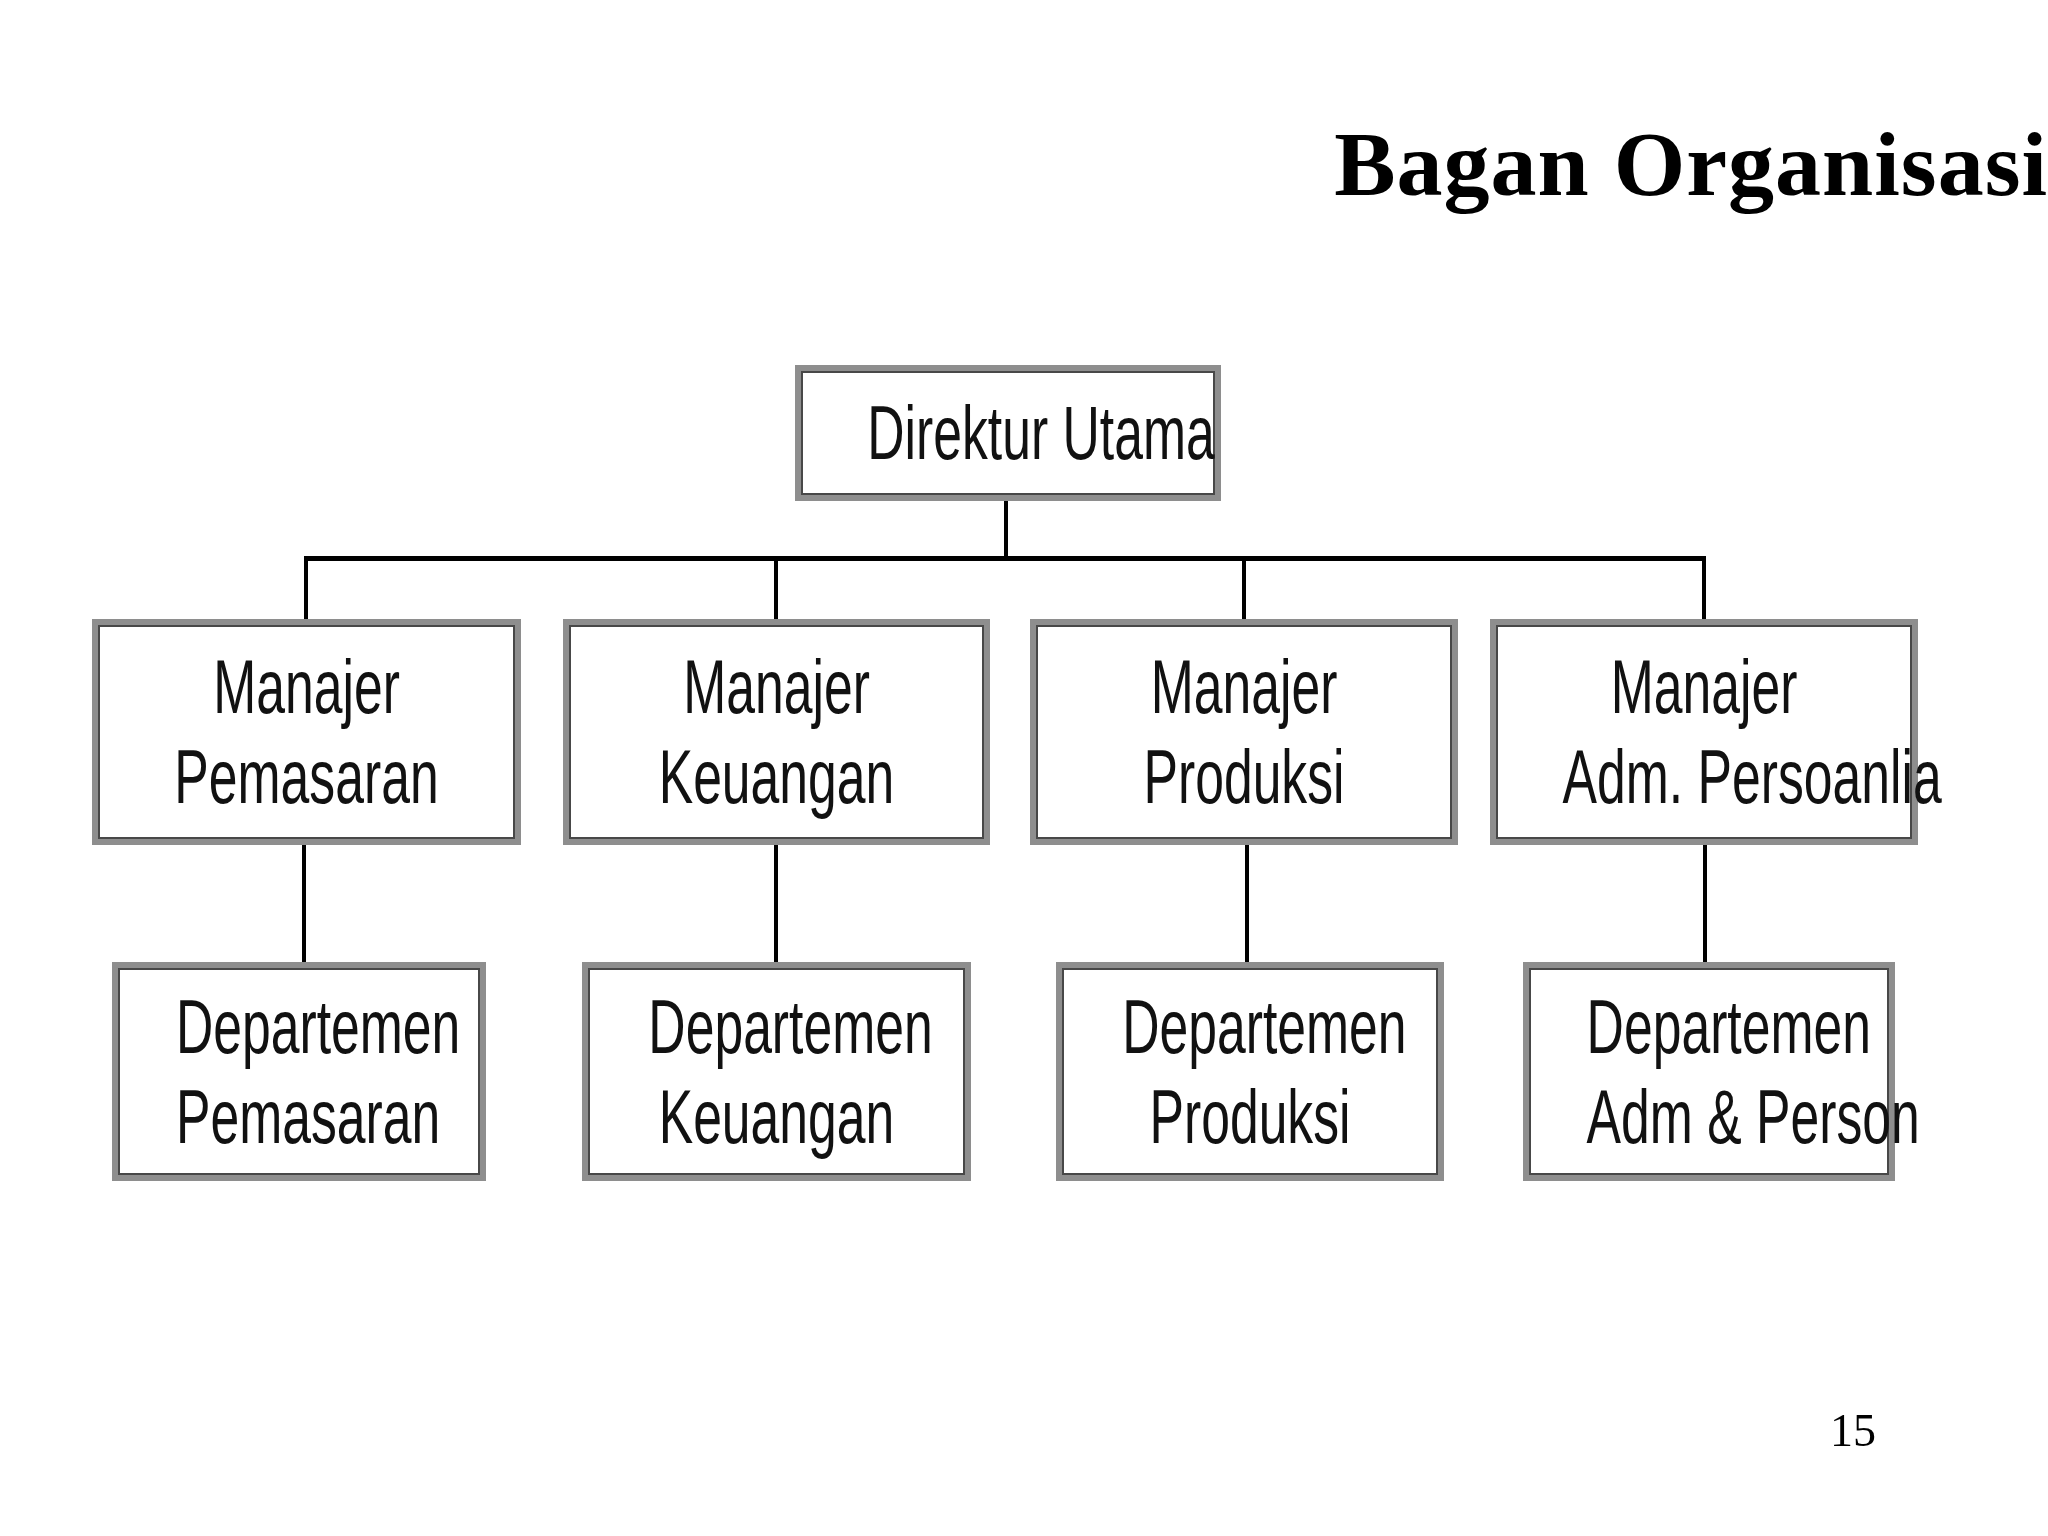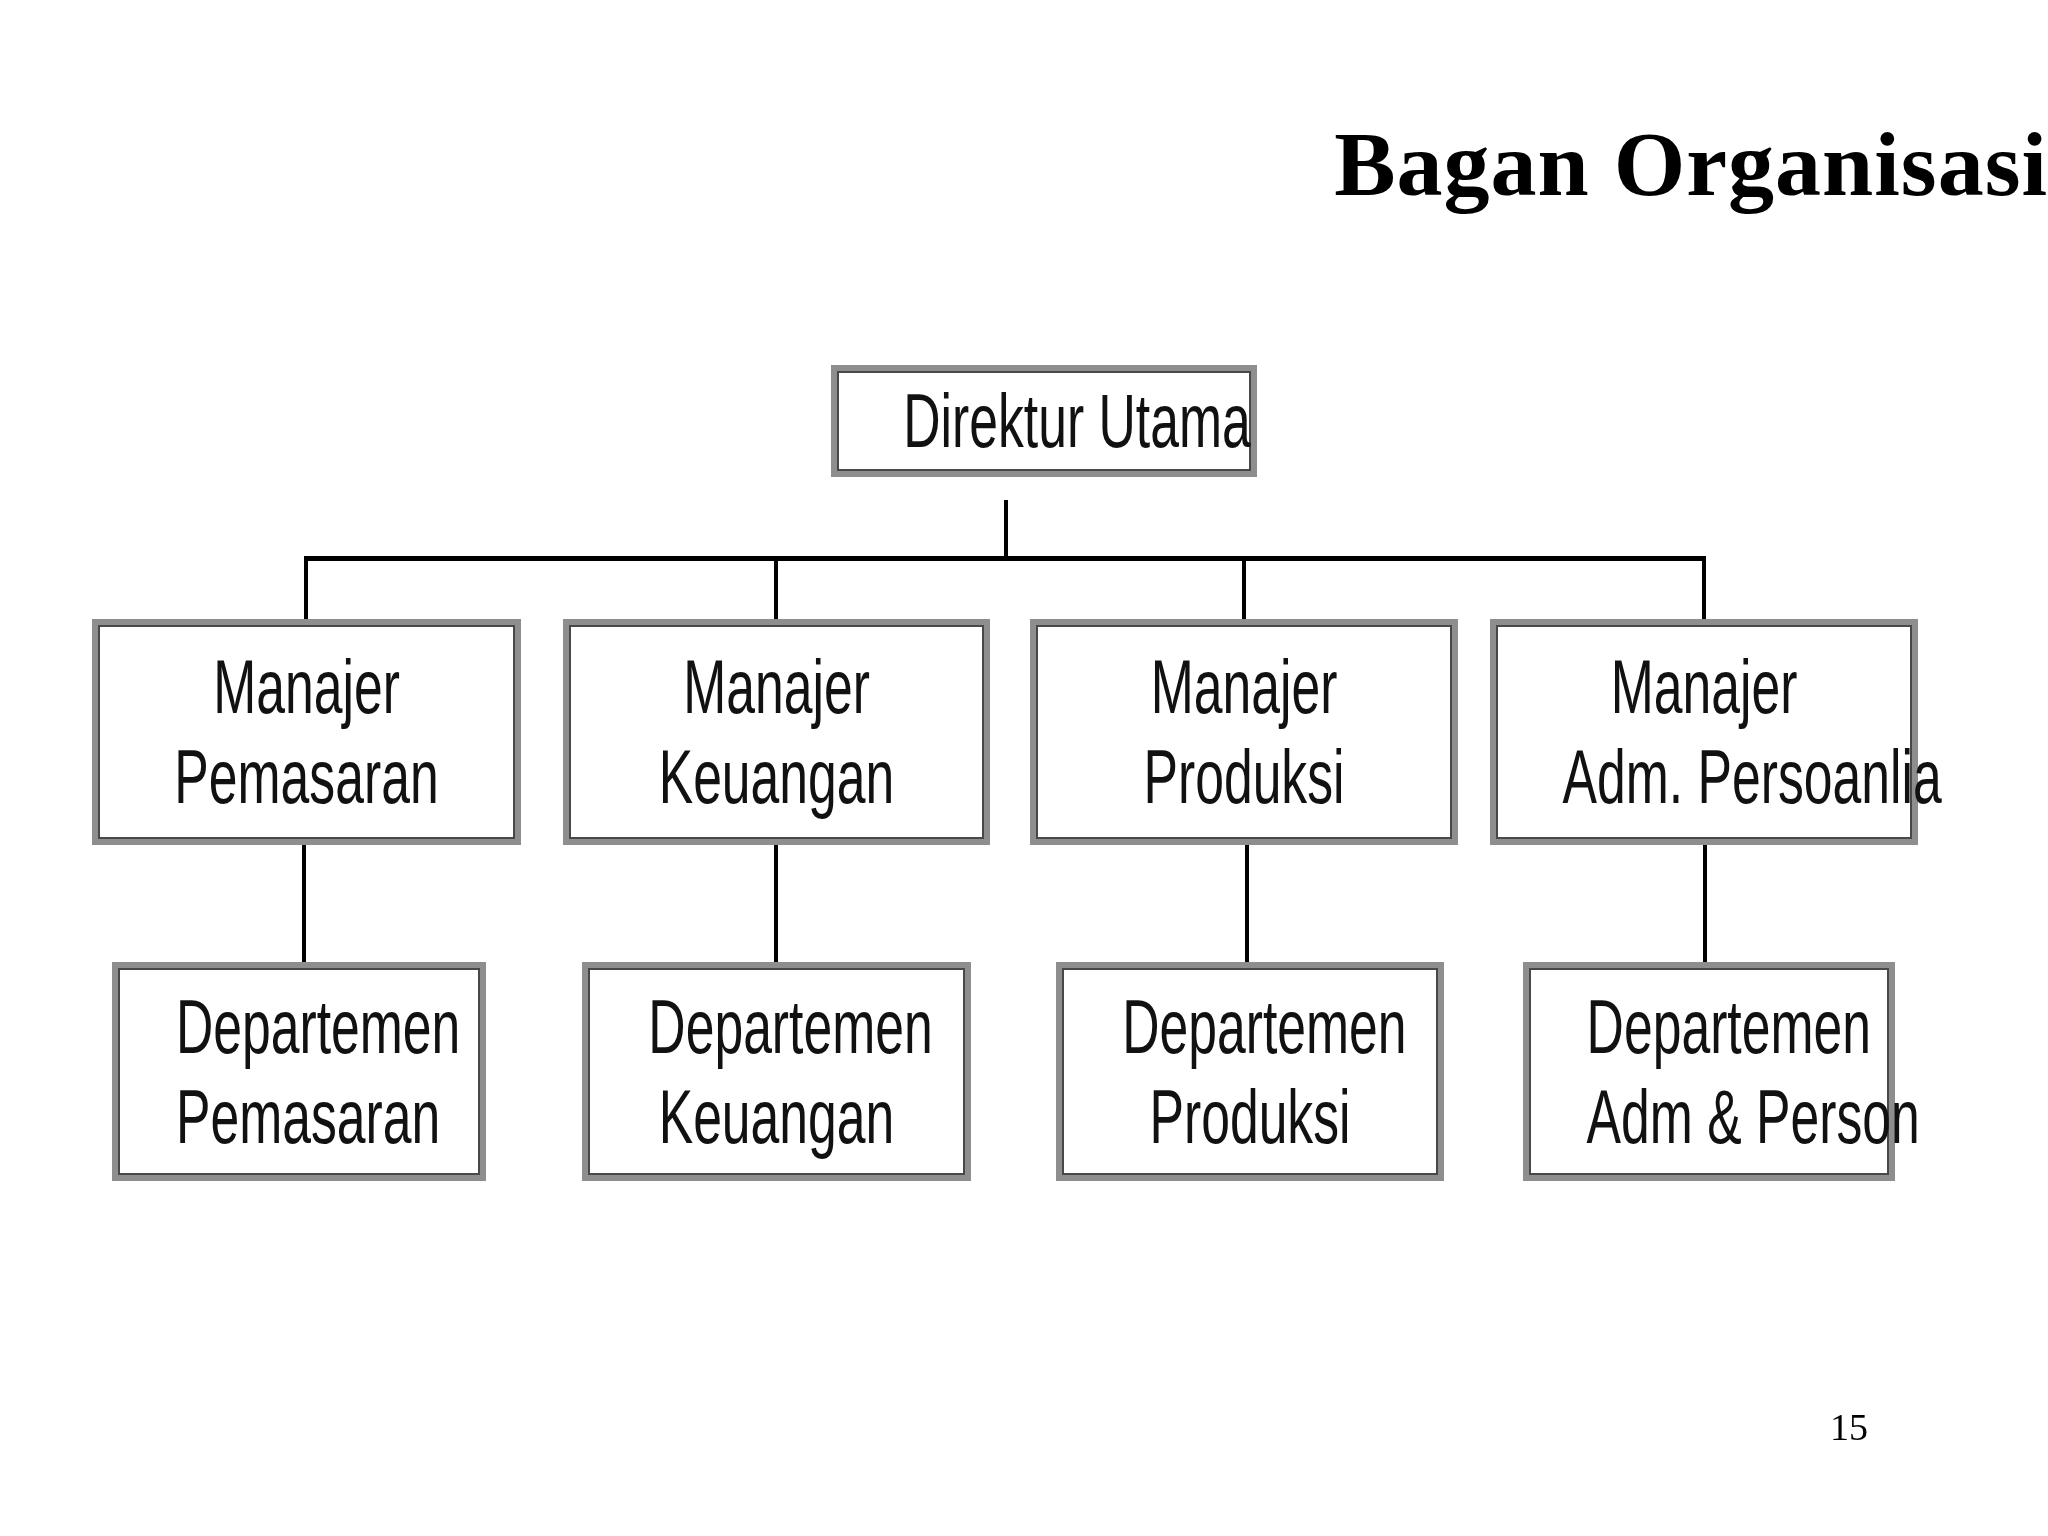--- a/index.html
+++ b/index.html
@@ -54,21 +54,21 @@
   .label .l { display: block; }
   .line {
     position: absolute;
     background: #000000;
   }
   .page-number {
     position: absolute;
     left: 1830px;
     top: 1408px;
     font-family: "Liberation Serif", serif;
-    font-size: 38px;
+    font-size: 46px;
     line-height: 1;
     color: #000000;
   }
 </style>
 </head>
 <body>
 
 <div class="slide">
 
   <h1 class="title">Bagan Organisasi</h1>
@@ -77,21 +77,21 @@
   <div class="line" style="left:304px; top:556px; width:1402px; height:5px;"></div>
   <div class="line" style="left:304px;  top:556px; width:4px; height:68px;"></div>
   <div class="line" style="left:774px;  top:556px; width:4px; height:68px;"></div>
   <div class="line" style="left:1242px; top:556px; width:4px; height:68px;"></div>
   <div class="line" style="left:1702px; top:556px; width:4px; height:68px;"></div>
   <div class="line" style="left:302px;  top:843px; width:4px; height:121px;"></div>
   <div class="line" style="left:774px;  top:843px; width:4px; height:121px;"></div>
   <div class="line" style="left:1245px; top:843px; width:4px; height:121px;"></div>
   <div class="line" style="left:1703px; top:843px; width:4px; height:121px;"></div>
 
-  <div class="box" style="left:795px; top:365px; width:426px; height:112px;margin-left:36px;">
+  <div class="box" style="left:795px; top:365px; width:426px; height:136px;">
     <span class="label">Direktur Utama</span>
   </div>
 
   <div class="box" style="left:92px; top:619px; width:429px; height:226px;">
     <span class="label">
         <span class="l">Manajer</span>
         <span class="l">Pemasaran</span>
       </span>
   </div>
   <div class="box" style="left:563px; top:619px; width:427px; height:226px;">

